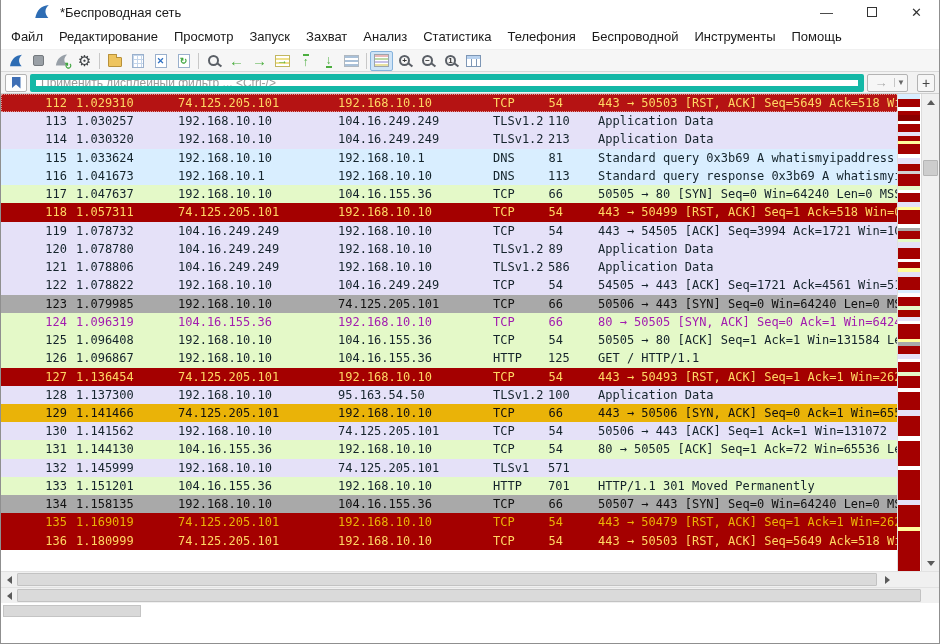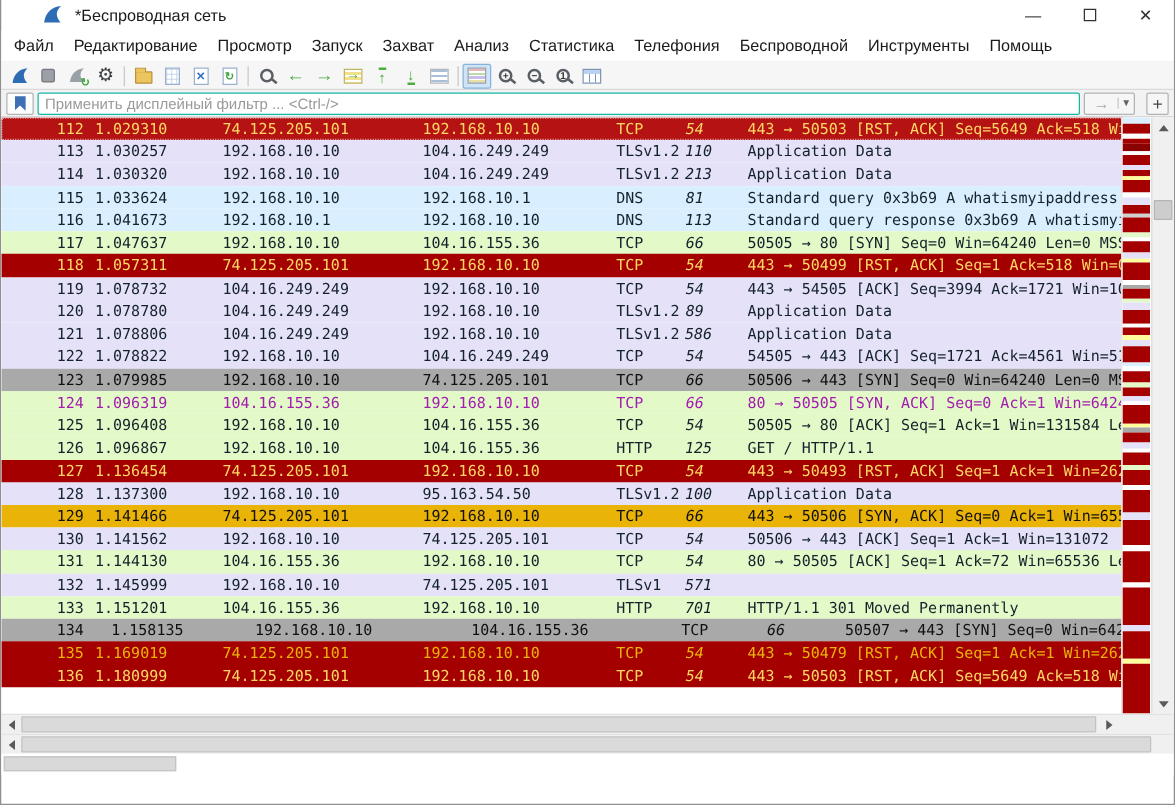--- a/index.html
+++ b/index.html
@@ -42,39 +42,39 @@
   .g2 { font-size:11px; }
   .ascr { width:15px; height:12px; border:1px solid #b0b8c0; background:repeating-linear-gradient(180deg,#a9c0d8 0 2px,#fff 2px 4px); }
   .clrz { width:15px; height:13px; border:1px solid #9aa4ae; background:repeating-linear-gradient(180deg,#e9b8b8 0 2px,#fff 2px 3px,#bcd9a8 3px 5px,#fff 5px 6px,#c6c0e8 6px 8px,#fff 8px 9px,#e8e0a0 9px 11px,#fff 11px 13px); }
   .cols { width:15px; height:12px; border:1px solid #7d96b5; background-color:#fff; background-image:linear-gradient(180deg,#b9d2ef 0 3px,rgba(0,0,0,0) 3px),linear-gradient(90deg,rgba(0,0,0,0) 0 4px,#7d96b5 4px 5px,rgba(0,0,0,0) 5px 9px,#7d96b5 9px 10px,rgba(0,0,0,0) 10px); }
   .rsm { position:absolute; font-size:9px; color:#3fa53f; right:-3px; bottom:-3px; font-weight:bold; }
 
   
   .filterbar { height:22px; background:#f2f2f2; border-bottom:1px solid #d0d0d0; display:flex; align-items:center; padding:0 4px; gap:3px; flex:0 0 auto; }
   .bmk-btn { width:22px; height:18px; background:#fdfdfd; border:1px solid #b3b3b3; border-radius:2px; display:flex; align-items:center; justify-content:center; }
   .bmk { width:9px; height:12px; background:#3f6fb5; clip-path:polygon(0 0,100% 0,100% 100%,50% 66%,0 100%); }
-  .filter-input { flex:1; height:18px; border:1px solid #14b8a6; border-radius:2px; background:#fff; font-size:12px; padding:0 5px; color:#333; font-family:"Liberation Sans",sans-serif; }
+  .filter-input { flex:1; height:18px; border:6px solid #14b8a6; border-radius:2px; background:#fff; font-size:12px; padding:0 5px; color:#333; font-family:"Liberation Sans",sans-serif; }
   .filter-input::placeholder { color:#9a9a9a; }
   .apply-group { height:18px; display:flex; align-items:center; border:1px solid #b3b3b3; border-radius:2px; background:#f6f6f6; }
   .apply-arr { width:26px; text-align:center; color:#ababab; font-size:13px; font-weight:bold; }
   .apply-caret { width:13px; text-align:center; color:#666; font-size:8px; border-left:1px solid #c6c6c6; }
   .plus-btn { width:18px; height:18px; border:1px solid #b3b3b3; border-radius:2px; background:#f6f6f6; font-size:14px; color:#444; display:flex; align-items:center; justify-content:center; margin-left:6px; }
 
   
   .packet-area { height:477px; position:relative; background:#fff; flex:0 0 auto; overflow:hidden; }
   .list-left { width:898px; height:100%; overflow:hidden; }
   .hrow { height:21px; display:grid; grid-template-columns:70px 102px 160px 155px 60px 45px 306px; background:#fdfdfd; border-bottom:1px solid #d8d8d8; }
   .hcell { font-size:12px; color:#3a3a3a; display:flex; align-items:center; border-right:1px solid #dcdcdc; padding-left:5px; overflow:hidden; white-space:nowrap; }
   .hcell.first { padding-left:4px; }
   .rows { height:456px; overflow:hidden; font-family:"DejaVu Sans Mono","Liberation Mono",monospace; }
   .prow { height:18.24px; display:grid; grid-template-columns:70px 102px 160px 155px 60px 45px 306px; font-size:12px; line-height:18.24px; white-space:nowrap; }
   .prow > span { overflow:hidden; }
   .c-no { text-align:right; padding-right:4px; }
   .c-time,.c-src,.c-dst,.c-proto,.c-info { padding-left:5px; }
-  .c-len { text-align:right; padding-right:30px;font-style:italic; }
+  .c-len { text-align:right; padding-right:30px; }
   .prow.sel { outline:1px dotted rgba(255,255,255,0.55); outline-offset:-1px; }
 
   
   .minimap { position:absolute; top:0; right:19px; width:23px; height:477px; background:#fff; border-left:1px solid #e0e0e0; display:flex; flex-direction:column; overflow:hidden; }
   .minimap div { width:100%; flex:0 0 auto; }
   .vscroll { position:absolute; top:0; right:0; width:18px; height:477px; background:#f0f0f0; border-left:1px solid #dcdcdc; }
   .sb-btn { position:absolute; left:0; width:17px; height:16px; display:flex; align-items:center; justify-content:center; }
   .tri-up { width:0; height:0; border-left:4px solid transparent; border-right:4px solid transparent; border-bottom:5px solid #5a5a5a; }
   .tri-dn { width:0; height:0; border-left:4px solid transparent; border-right:4px solid transparent; border-top:5px solid #5a5a5a; }
   .tri-lf { width:0; height:0; border-top:4px solid transparent; border-bottom:4px solid transparent; border-right:5px solid #5a5a5a; }
@@ -416,21 +416,21 @@
           </div>
           <div class="prow" style="background-color: rgb(228, 249, 200); color: rgb(20, 35, 43);">
             <span class="c-no">133</span>
             <span class="c-time">1.151201</span>
             <span class="c-src">104.16.155.36</span>
             <span class="c-dst">192.168.10.10</span>
             <span class="c-proto">HTTP</span>
             <span class="c-len">701</span>
             <span class="c-info">HTTP/1.1 301 Moved Permanently</span>
           </div>
-          <div class="prow" style="background-color: rgb(169, 169, 169); color: rgb(17, 17, 17); gap: 13px;">
+          <div class="prow" style="background-color: rgb(169, 169, 169); color: rgb(17, 17, 17);">
             <span class="c-no">134</span>
             <span class="c-time">1.158135</span>
             <span class="c-src">192.168.10.10</span>
             <span class="c-dst">104.16.155.36</span>
             <span class="c-proto">TCP</span>
             <span class="c-len">66</span>
             <span class="c-info">50507 → 443 [SYN] Seq=0 Win=64240 Len=0 MSS=1460</span>
           </div>
           <div class="prow" style="background-color: rgb(164, 0, 0); color: #eab308;">
             <span class="c-no">135</span>

